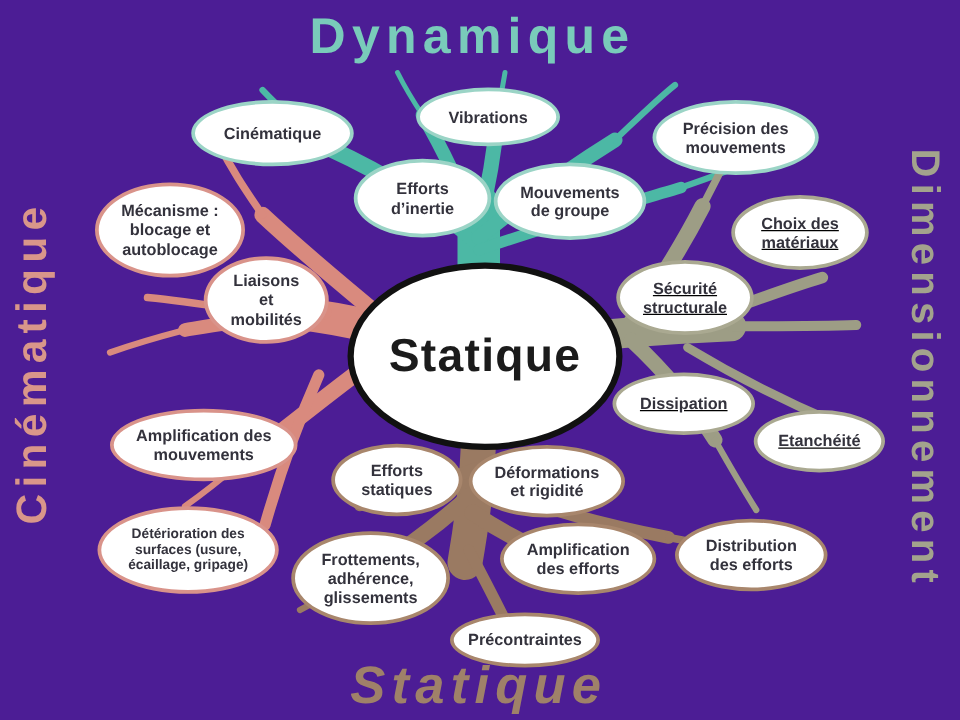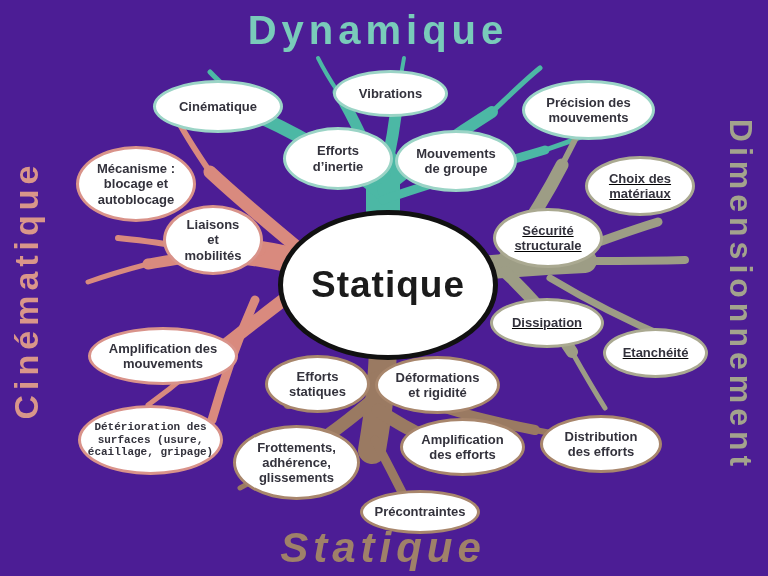--- a/index.html
+++ b/index.html
@@ -18,21 +18,21 @@
   .title-right{left:740px;top:295px;transform:translate(-50%,-50%) rotate(90deg);font-size:32px;color:#a3a38d;}
   .bubble{
     position:absolute;z-index:3;background:#ffffff;border-radius:50%;
     display:flex;align-items:center;justify-content:center;text-align:center;
     box-sizing:border-box;border:3px solid #999;
   }
   .bubble-label{
     white-space:pre-line;font-weight:700;font-size:13px;line-height:1.18;
     color:#33323c;padding:2px 6px;
   }
-  .bubble-label.small{font-size:11px;font-family:Liberation Mono, monospace;}
+  .bubble-label.small{font-size:11px;}
   .b-teal{border-color:#9bd4c6;}
   .b-salmon{border-color:#d9938a;}
   .b-olive{border-color:#aaa991;text-decoration:underline;}
   .b-brown{border-color:#a8866c;}
   .center-node{
     position:absolute;z-index:4;left:278px;top:210px;width:210px;height:140px;
     background:#ffffff;border:5px solid #111111;border-radius:50%;
     display:flex;align-items:center;justify-content:center;
   }
   .center-label{font-size:37px;font-weight:800;color:#1b1b1b;letter-spacing:1px;}

